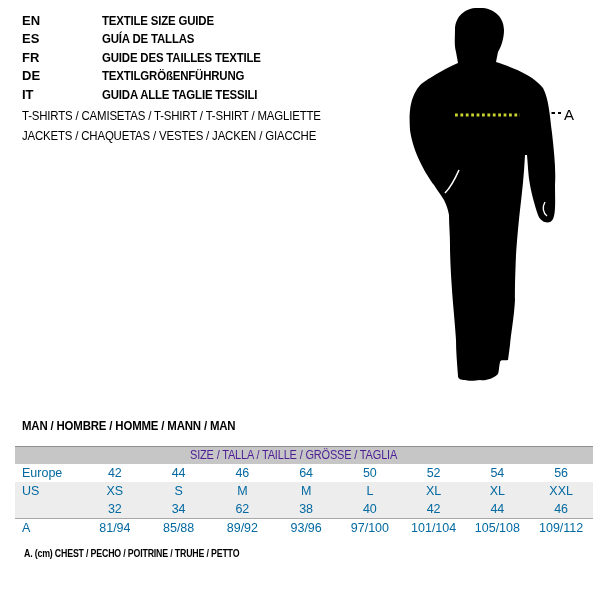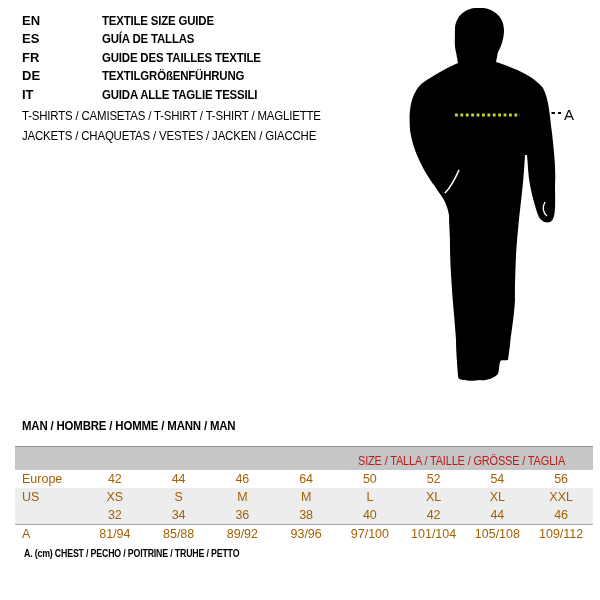--- a/index.html
+++ b/index.html
@@ -26,24 +26,24 @@
   
   .section-title{position:absolute;left:22px;top:418px;font-weight:700;font-size:13px;}
 
   
   .size-table-wrap{position:absolute;left:15px;top:446px;width:578px;}
   table.size-table{border-collapse:collapse;table-layout:fixed;width:578px;font-size:12.5px;}
   table.size-table col.labelcol{width:68px;}
   table.size-table th{
     background:var(--header-bg,#c6c6c6);
     border-top:1px solid #8f8f8f;
-    font-weight:400;color:#b91c1c;
-    text-align:right;padding:7px 0 2px 7px;font-size:12.5px;
+    font-weight:400;color:#4c1d95;
+    text-align:center;padding:1px 0 2px 7px;font-size:12.5px;
   }
-  table.size-table td{padding:2px 0;text-align:center;color:#a16207;font-weight:400;margin-top:18px;}
+  table.size-table td{padding:2px 0;text-align:center;color:#0369a1;font-weight:400;margin-top:18px;}
   table.size-table td.rowlabel{text-align:left;padding-left:7px;}
   table.size-table tbody tr:nth-child(2) td,
   table.size-table tbody tr:nth-child(3) td{background:var(--row-shade,#ededed);}
   table.size-table tbody tr:nth-child(4) td{border-top:1px solid #a8a8a8;}
 
   
   .footnote{position:absolute;left:24px;top:548px;font-weight:700;font-size:10px;}
 </style>
 </head>
 <body>
@@ -165,21 +165,21 @@
           <td>M</td>
           <td>L</td>
           <td>XL</td>
           <td>XL</td>
           <td>XXL</td>
         </tr>
         <tr>
           <td class="rowlabel"></td>
           <td>32</td>
           <td>34</td>
-          <td>36</td>
+          <td>62</td>
           <td>38</td>
           <td>40</td>
           <td>42</td>
           <td>44</td>
           <td>46</td>
         </tr>
         <tr>
           <td class="rowlabel">A</td>
           <td>81/94</td>
           <td>85/88</td>

